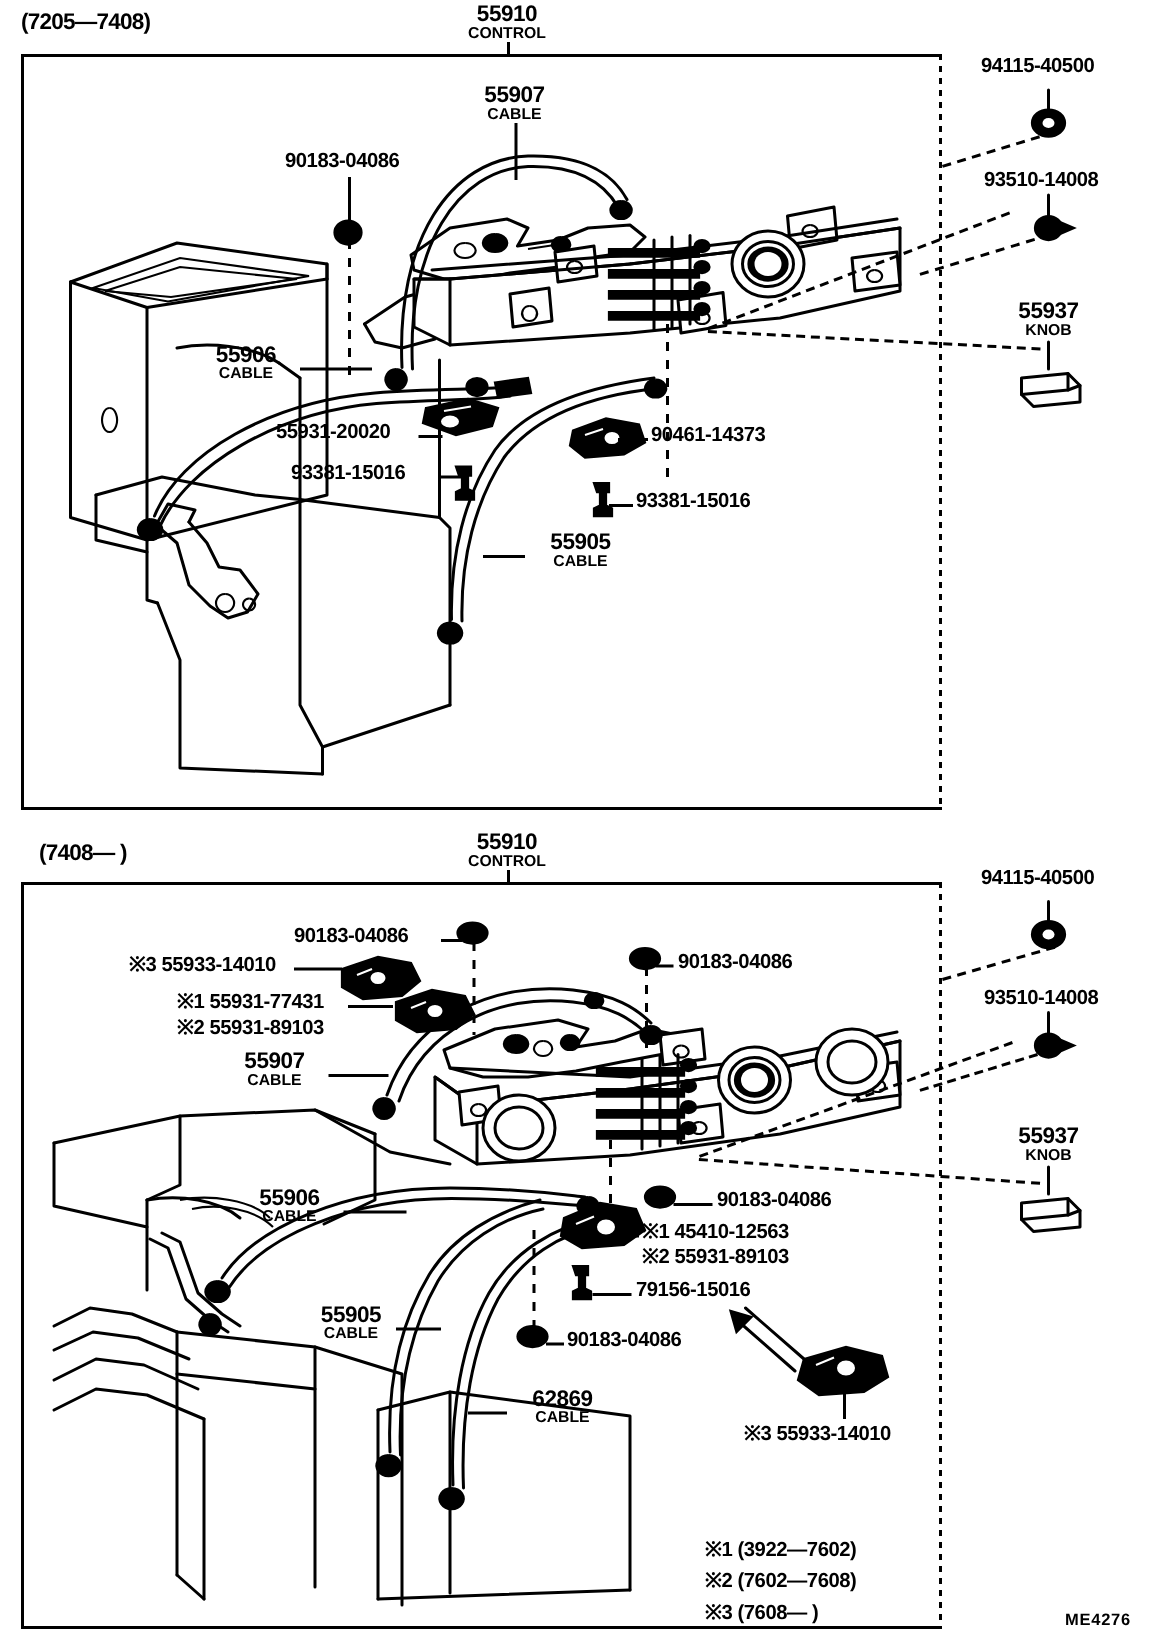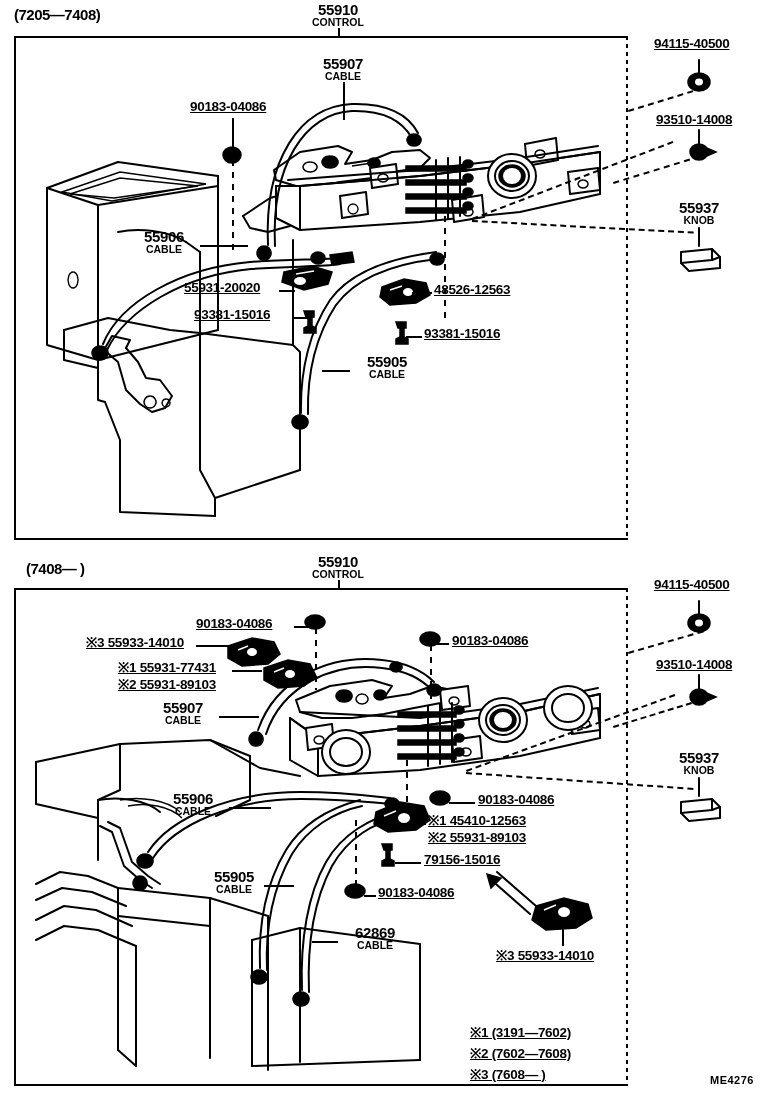--- a/index.html
+++ b/index.html
@@ -5,21 +5,21 @@
   html,body{margin:0;padding:0;background:#fff;}
   body{width:784px;height:1098px;position:relative;overflow:hidden;
        font-family:"Liberation Sans",sans-serif;color:#000;}
   .page{position:absolute;inset:0;}
 
   
   .lbl{position:absolute;font-weight:bold;letter-spacing:-0.3px;
        white-space:nowrap;line-height:1.02;}
   .lbl .pn{display:block;font-size:15px;}
   .lbl .sub{display:block;font-size:10.5px;letter-spacing:0px;}
-  .lbl.small .pn{font-size:13.5px;text-decoration:underline;}
+  .lbl.small .pn{font-size:13.5px;}
   .hdr{position:absolute;font-size:15px;font-weight:bold;letter-spacing:-0.5px;}
   .center{text-align:center;}
 
   
   .frame{position:absolute;}
   .frame .edge-top,.frame .edge-bot{position:absolute;left:0;right:0;height:2px;background:#000;}
   .frame .edge-top{top:0;}
   .frame .edge-bot{bottom:0;}
   .frame .edge-l,.frame .edge-r{position:absolute;top:0;bottom:0;width:2px;}
   .frame .edge-l{left:0;}
@@ -227,21 +227,21 @@
     <span class="pn">55931-20020</span>
   </div>
   <div class="ln lnh" style="left:279px;top:290px;width:16px;"></div>
 
   <div class="lbl small" style="left:194px;top:308px;">
     <span class="pn">93381-15016</span>
   </div>
   <div class="ln lnh" style="left:292px;top:317px;width:16px;"></div>
 
   <div class="lbl small" style="left:434px;top:283px;">
-    <span class="pn">48526-12563</span>
+    <span class="pn">90461-14373</span>
   </div>
   <div class="ln lnh" style="left:412px;top:292px;width:20px;"></div>
 
   <div class="lbl small" style="left:424px;top:327px;">
     <span class="pn">93381-15016</span>
   </div>
   <div class="ln lnh" style="left:406px;top:336px;width:16px;"></div>
 
   <div class="lbl center" style="left:349px;top:354px;width:76px;">
     <span class="pn">55905</span>
@@ -516,21 +516,21 @@
   </div>
   <div class="lbl small" style="left:656px;top:658px;">
     <span class="pn">93510-14008</span>
   </div>
   <div class="lbl center" style="left:661px;top:750px;width:76px;">
     <span class="pn">55937</span>
     <span class="sub">KNOB</span>
   </div>
 
   <div class="lbl small" style="left:470px;top:1026px;">
-    <span class="pn">※1 (3191—7602)</span>
+    <span class="pn">※1 (3922—7602)</span>
   </div>
   <div class="lbl small" style="left:470px;top:1047px;">
     <span class="pn">※2 (7602—7608)</span>
   </div>
   <div class="lbl small" style="left:470px;top:1068px;">
     <span class="pn">※3 (7608—        )</span>
   </div>
 </div>
 
 <div class="code" style="left:710px;top:1074px;">ME4276</div>

